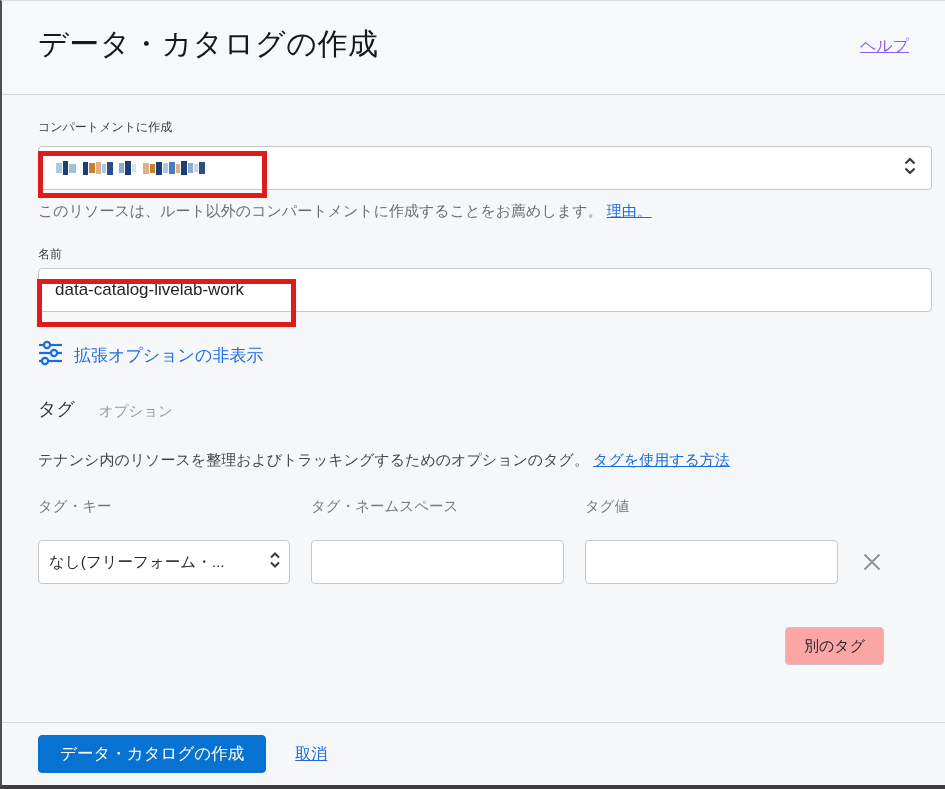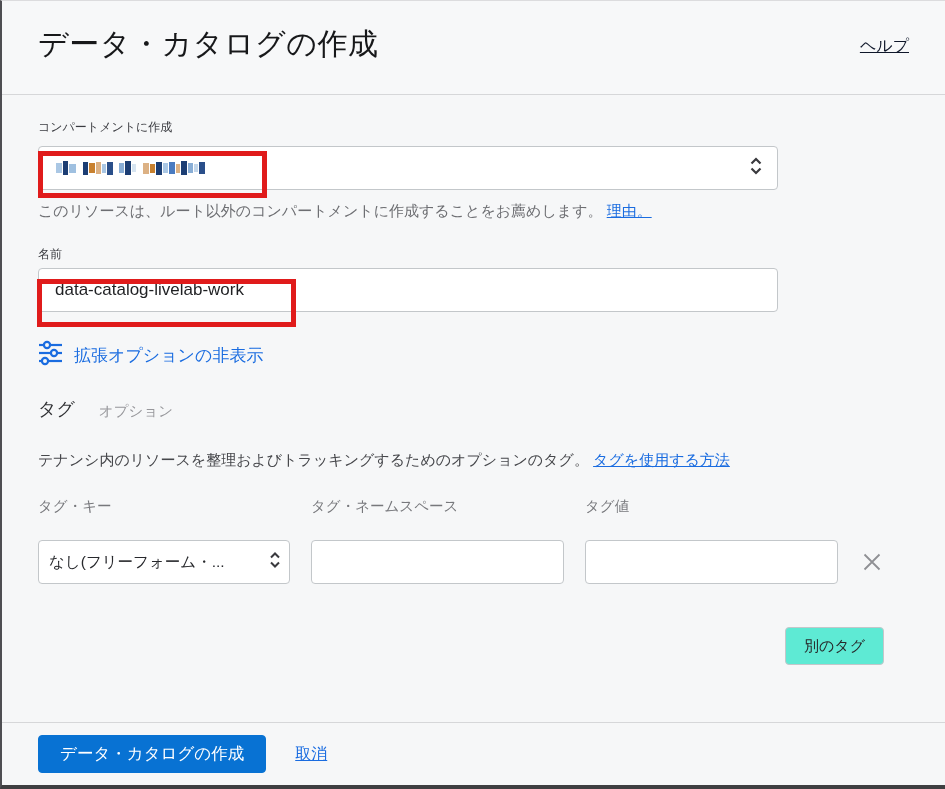--- a/index.html
+++ b/index.html
@@ -18,29 +18,29 @@
 
   
   .header {
     height: 94px;
     padding: 23px 36px 0 36px;
     display: flex; justify-content: space-between; align-items: flex-start;
     border-bottom: 1px solid #d6d7d9;
     background: #f7f8f9;
   }
   .page-title { font-size: 30px; font-weight: 400; color: #17181a; letter-spacing: 0.5px; }
-  .help-link { font-size: 16px; color: #0f172a; text-decoration: underline; margin-top: 12px; cursor: pointer; }
+  .help-link { font-size: 16px; color: #8b5cf6; text-decoration: underline; margin-top: 12px; cursor: pointer; }
 
   
   .main { padding: 0 36px; }
   .field-label { margin-top: 24px; font-size: 12px; color: #3a3b40; }
 
   .select-box, .text-input {
     margin-top: 10px;
-    height: 44px; width: 740px;
+    height: 44px; width: 894px;
     background: #fff;
     border: 1px solid #c3c7ca;
     border-radius: 4px;
   }
   .select-box {
     display: flex; align-items: center; justify-content: space-between;
     padding: 0 14px 0 17px;
     cursor: pointer;
   }
   .redaction { display: flex; align-items: center; gap: 1px; height: 18px; }
@@ -84,21 +84,21 @@
   .tag-input {
     height: 44px; width: 253px; background: #fff; border: 1px solid #c3c7ca; border-radius: 4px;
     padding: 0 10px; font-size: 15px; outline: none;
     font-family: "Liberation Sans", "DejaVu Sans", sans-serif;
   }
   .remove-tag { cursor: pointer; display: flex; align-items: center; justify-content: center; }
 
   .another-row { width: 846px; margin-top: 43px; display: flex; justify-content: flex-end; }
   .another-tag-button {
     height: 38px; padding: 0 18px;
-    background: #5eead4; border: 1px solid #c3c7ca; border-radius: 4px;
+    background: #fca5a5; border: 1px solid #c3c7ca; border-radius: 4px;
     font-size: 15px; color: #27282a; cursor: pointer;
     font-family: "Liberation Sans", "DejaVu Sans", sans-serif;
   }
 
   
   .footer {
     position: absolute; left: 0; right: 0; bottom: 0;
     height: 63px;
     border-top: 1px solid #d6d7d9;
     padding: 0 36px;

